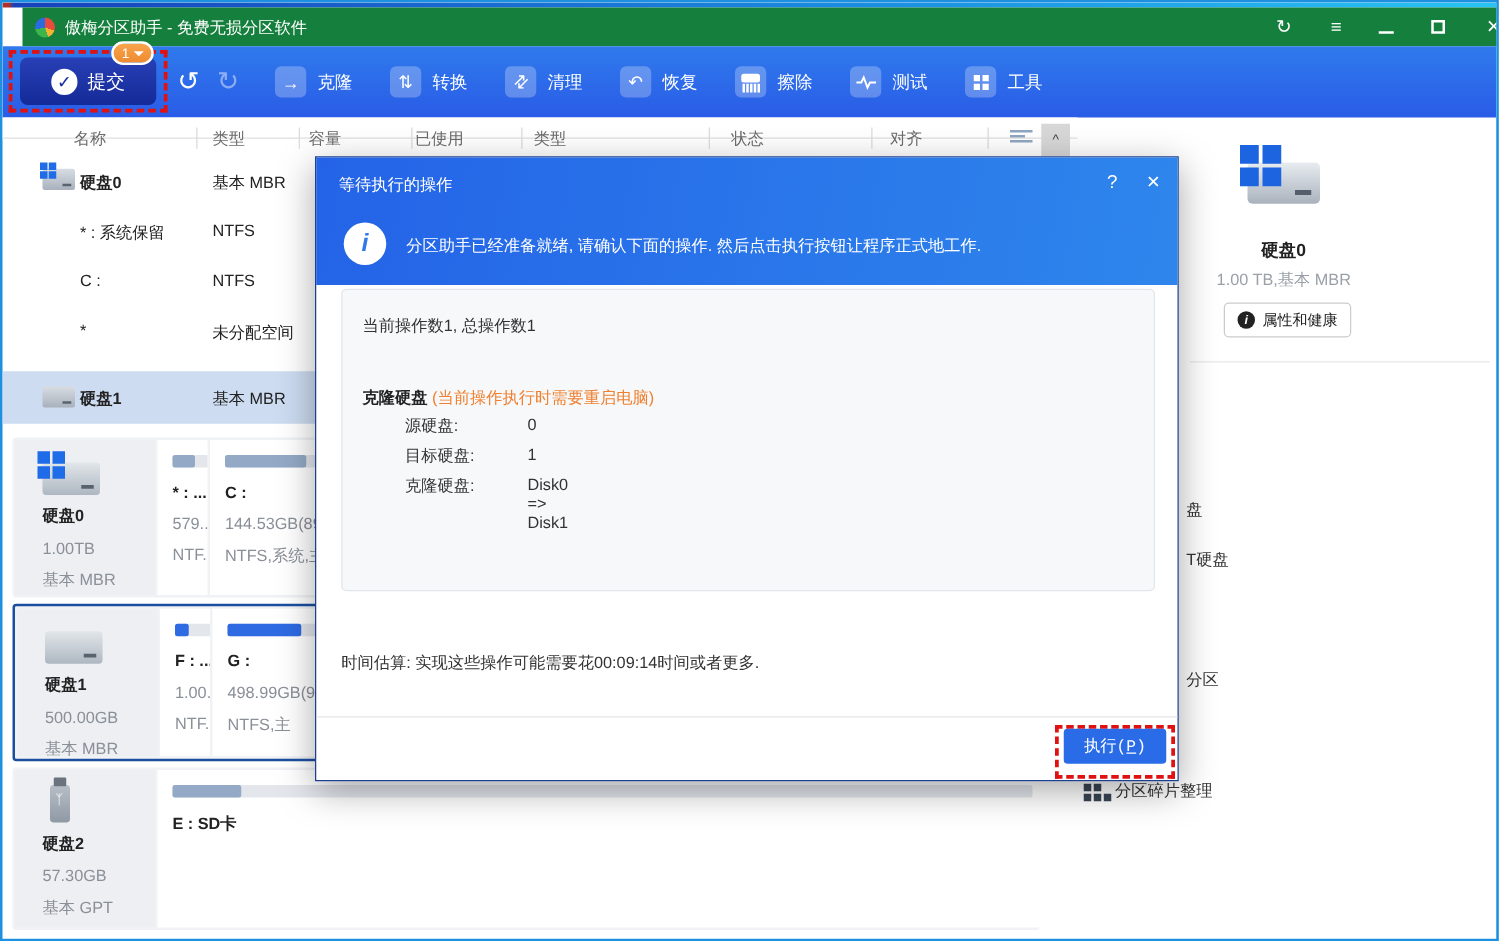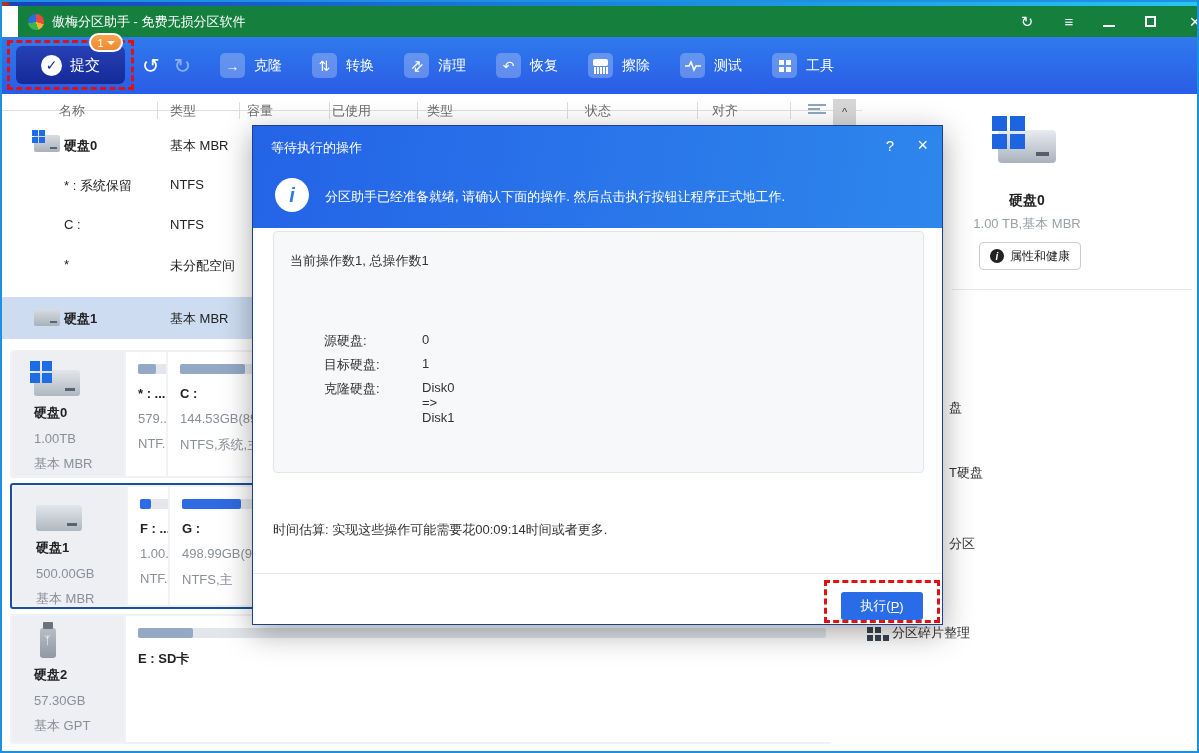--- a/index.html
+++ b/index.html
@@ -134,22 +134,22 @@
   .m-box { position:absolute; left:20px; top:105px; width:651px; height:242px;
     background:#f6f8fa; border:1px solid #e2e5e9; border-radius:4px; }
   .m-ops { position:absolute; left:16px; top:20px; }
   .m-opline { position:absolute; left:16px; top:77px; }
   .m-optitle { font-weight:bold; color:#222; }
   .m-warn { color:#f08030; }
   .m-drow { position:absolute; left:50px; }
   .m-drow .v { position:absolute; left:98px; top:0; }
   .m-time { position:absolute; left:20px; top:395px; color:#333; }
   .m-footdiv { position:absolute; left:0; top:447px; width:100%; height:1px; background:#e5e5e5; }
-  .exec-wrap { position:absolute; right:2px; top:454px; width:116px; height:43px;
-    border:3px dashed #e01111; display:flex; align-items:flex-end; justify-content:center; }
+  .exec-wrap { position:absolute; right:2px; top:454px; width:96px; height:43px;
+    border:3px dashed #e01111; display:flex; align-items:flex-start; justify-content:center;font-family:Liberation Mono, monospace; }
   .exec-btn { width:82px; height:28px; background:#2a6ce8; border-radius:3px; color:#fff;
     display:flex; align-items:center; justify-content:center; cursor:pointer; }
   .exec-btn u { text-decoration:underline; }
 </style>
 </head>
 <body>
 
 <div class="window">
   <div class="topstrip"></div>
 
@@ -353,35 +353,39 @@
       </div>
   </div>
   <div class="rp-name">硬盘0</div>
   <div class="rp-info">1.00 TB,基本 MBR</div>
   <div class="rp-props">
     <span class="info-dot">i</span>
     <span>属性和健康</span>
   </div>
   <div class="rp-div"></div>
   <span class="frag" style="left:947px;top:397px">盘</span>
-  <span class="frag" style="left:947px;top:462px">T硬盘</span>
+  <span class="frag" style="left:947px;top:437px">T硬盘</span>
   <span class="frag" style="left:947px;top:533px">分区</span>
   <span class="defrag-icon"></span>
   <span class="defrag-txt">分区碎片整理</span>
 
   <div class="modal">
     <div class="m-top">
       <span class="m-title">等待执行的操作</span>
       <span class="m-help">?</span>
       <span class="m-close">×</span>
       <span class="m-infoicon">i</span>
       <span class="m-infotext">分区助手已经准备就绪, 请确认下面的操作. 然后点击执行按钮让程序正式地工作.</span>
     </div>
     <div class="m-box">
       <div class="m-ops">当前操作数1, 总操作数1</div>
+      <div class="m-opline">
+        <span class="m-optitle">克隆硬盘</span>
+        <span class="m-warn">(当前操作执行时需要重启电脑)</span>
+      </div>
       <div class="m-drow" style="top:100px">
         <span>源硬盘:</span><span class="v">0</span>
       </div>
       <div class="m-drow" style="top:124px">
         <span>目标硬盘:</span><span class="v">1</span>
       </div>
       <div class="m-drow" style="top:148px">
         <span>克隆硬盘:</span><span class="v">Disk0 =&gt; Disk1</span>
       </div>
     </div>

